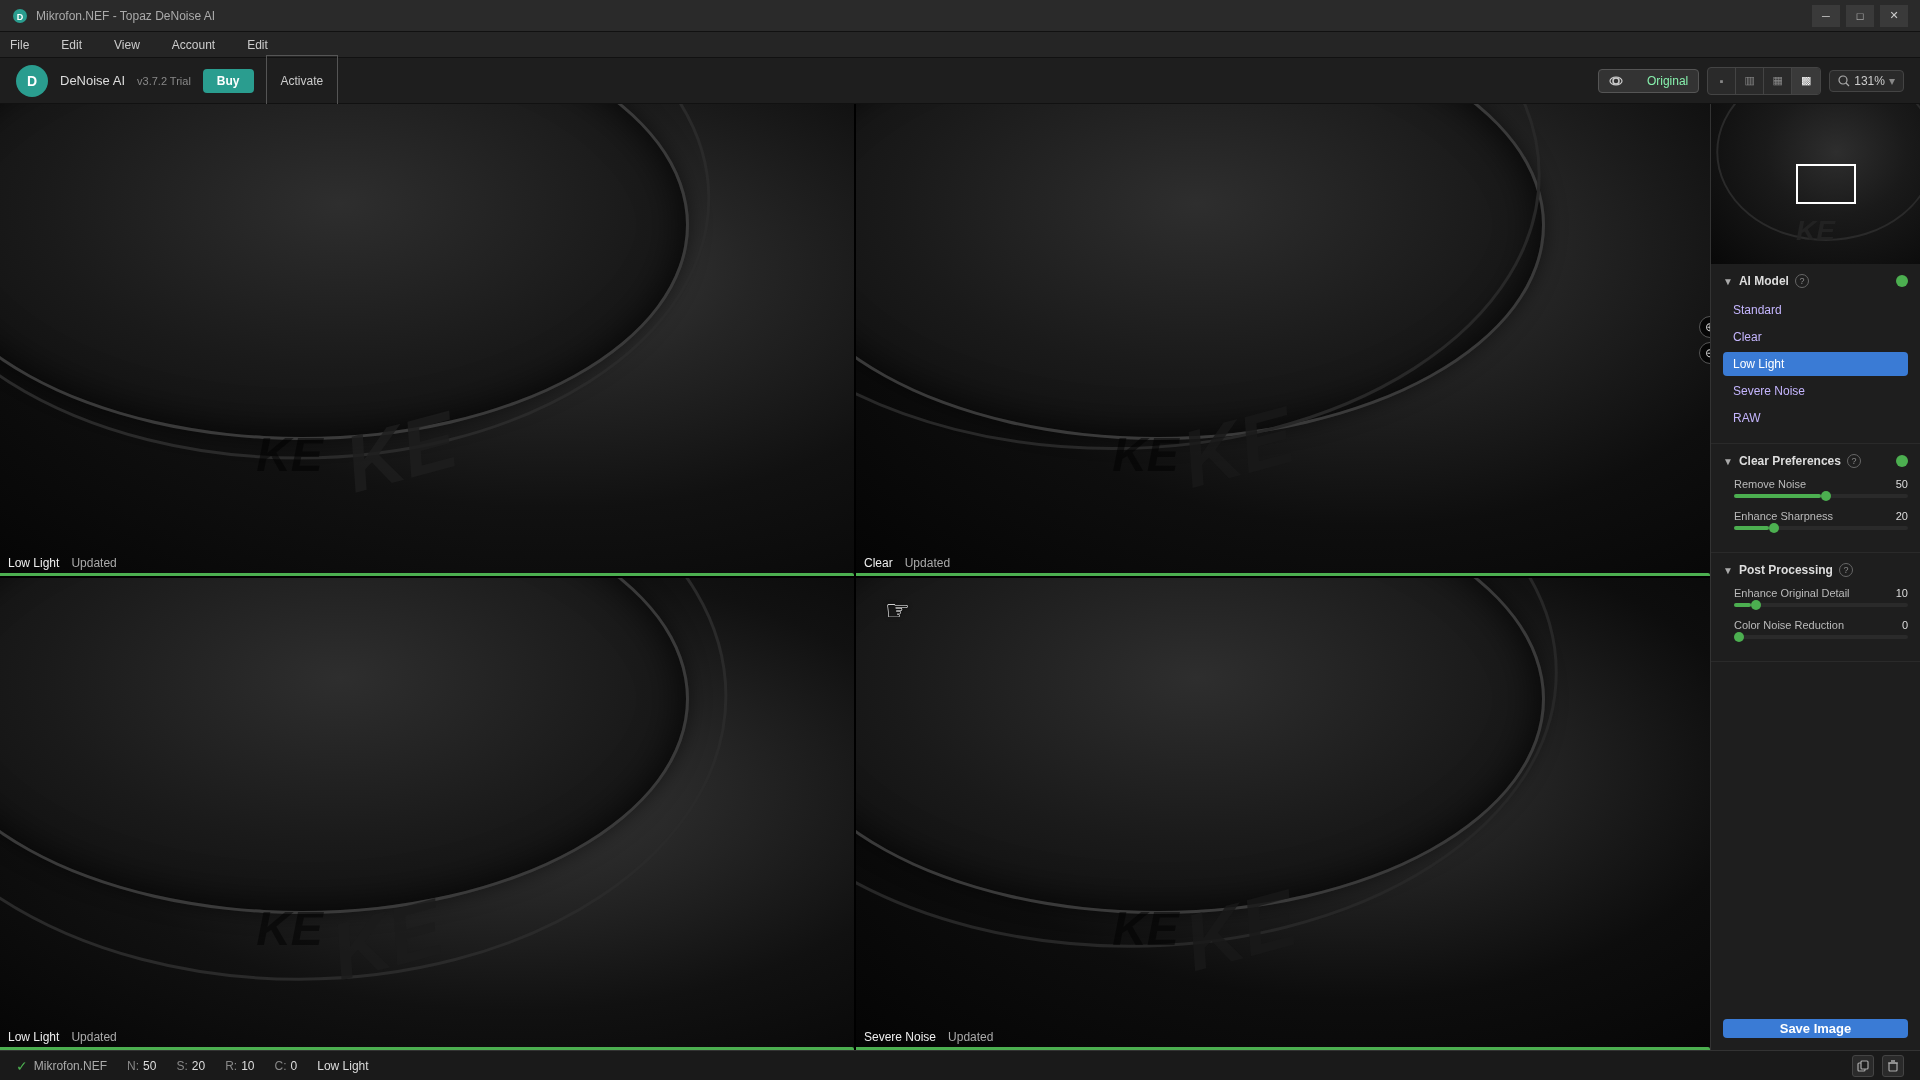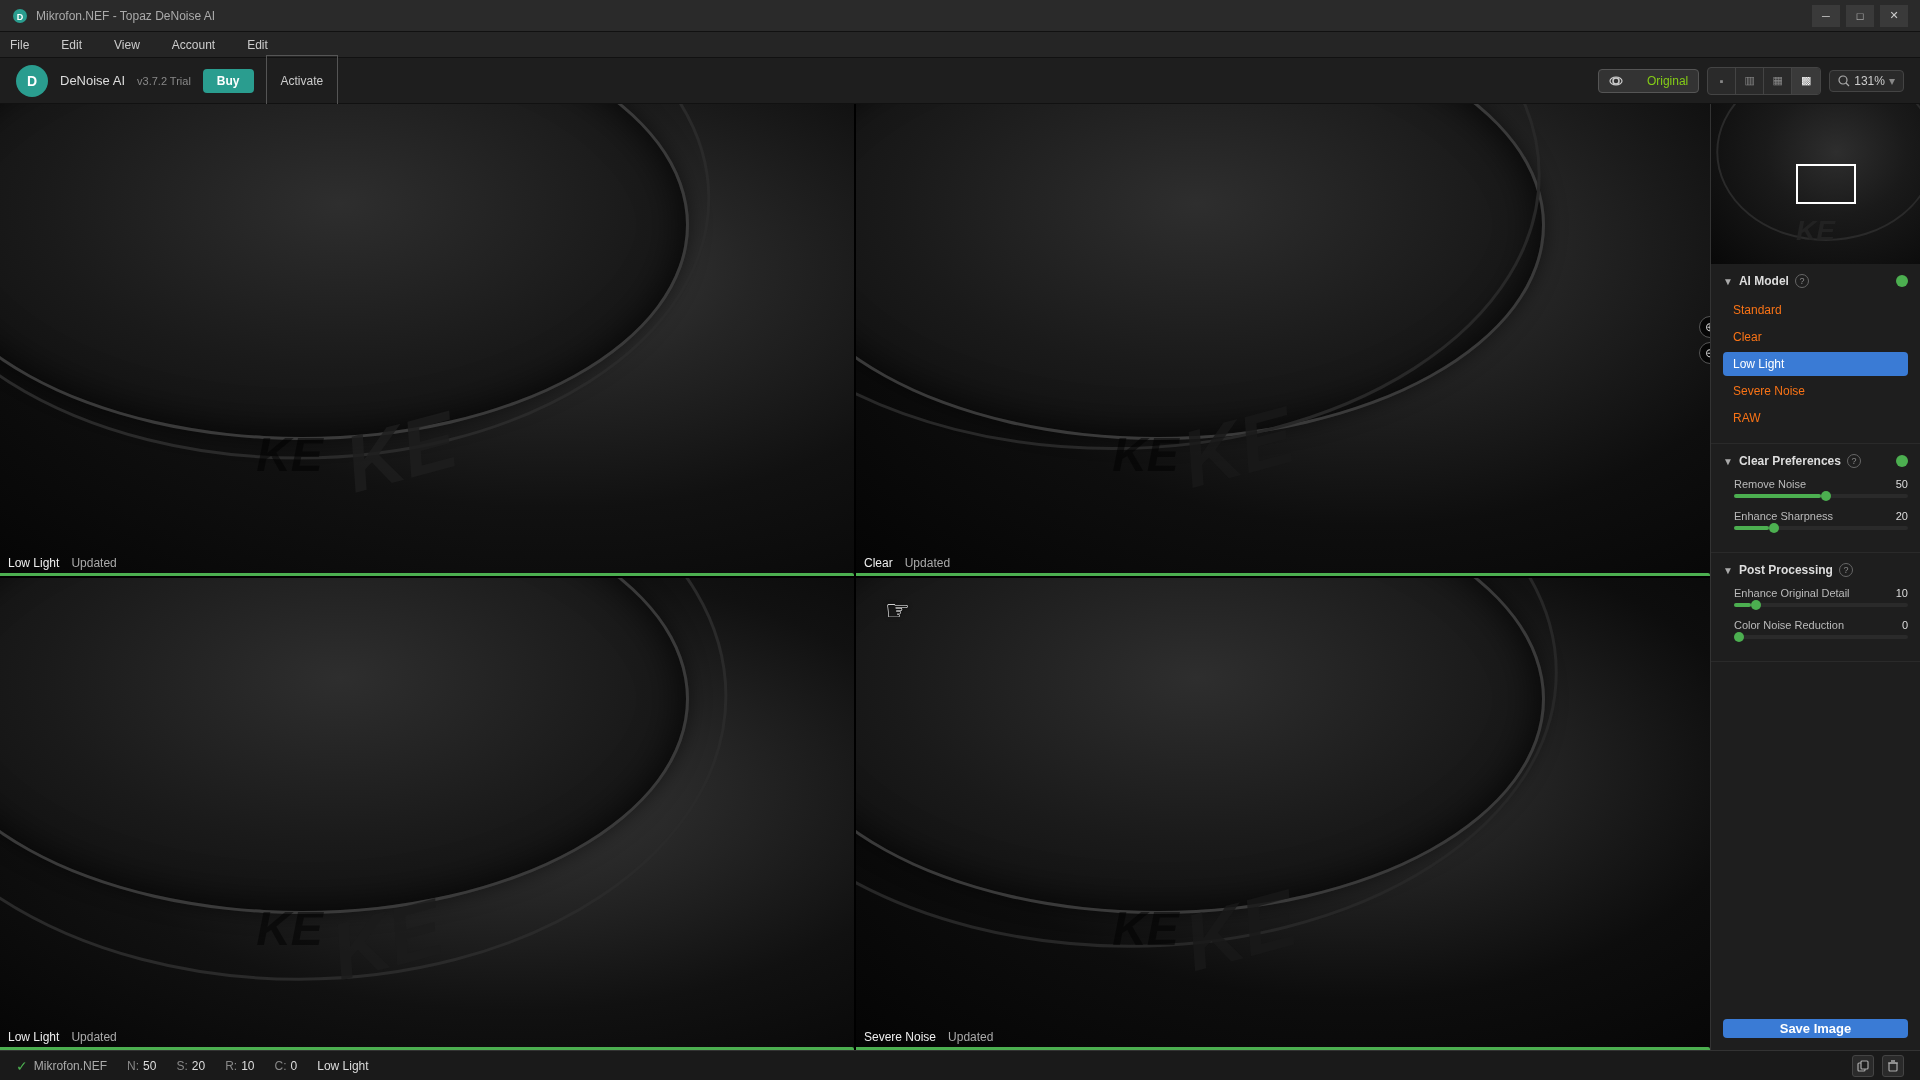--- a/index.html
+++ b/index.html
@@ -120,21 +120,21 @@
       display: flex;
       align-items: center;
       gap: 8px;
     }
     .original-btn {
       display: flex;
       align-items: center;
       gap: 24px;
       background: #333;
       border: 1px solid #555;
-      color: #84cc16;
+      color: #86efac;
       padding: 4px 10px;
       border-radius: 4px;
       cursor: pointer;
       font-size: 12px;
     }
     .view-mode-btns {
       display: flex;
       background: #2a2a2a;
       border: 1px solid #444;
       border-radius: 4px;
@@ -302,21 +302,21 @@
       align-items: center;
       gap: 6px;
     }
 
     
     .model-option {
       padding: 5px 10px;
       border-radius: 4px;
       cursor: pointer;
       font-size: 12px;
-      color: #f97316;
+      color: #c4b5fd;
       margin-bottom: 3px;
     }
     .model-option.active {
       background: #3a7bd5;
       color: white;
     }
 
     
     .slider-row {
       margin-bottom: 12px;

